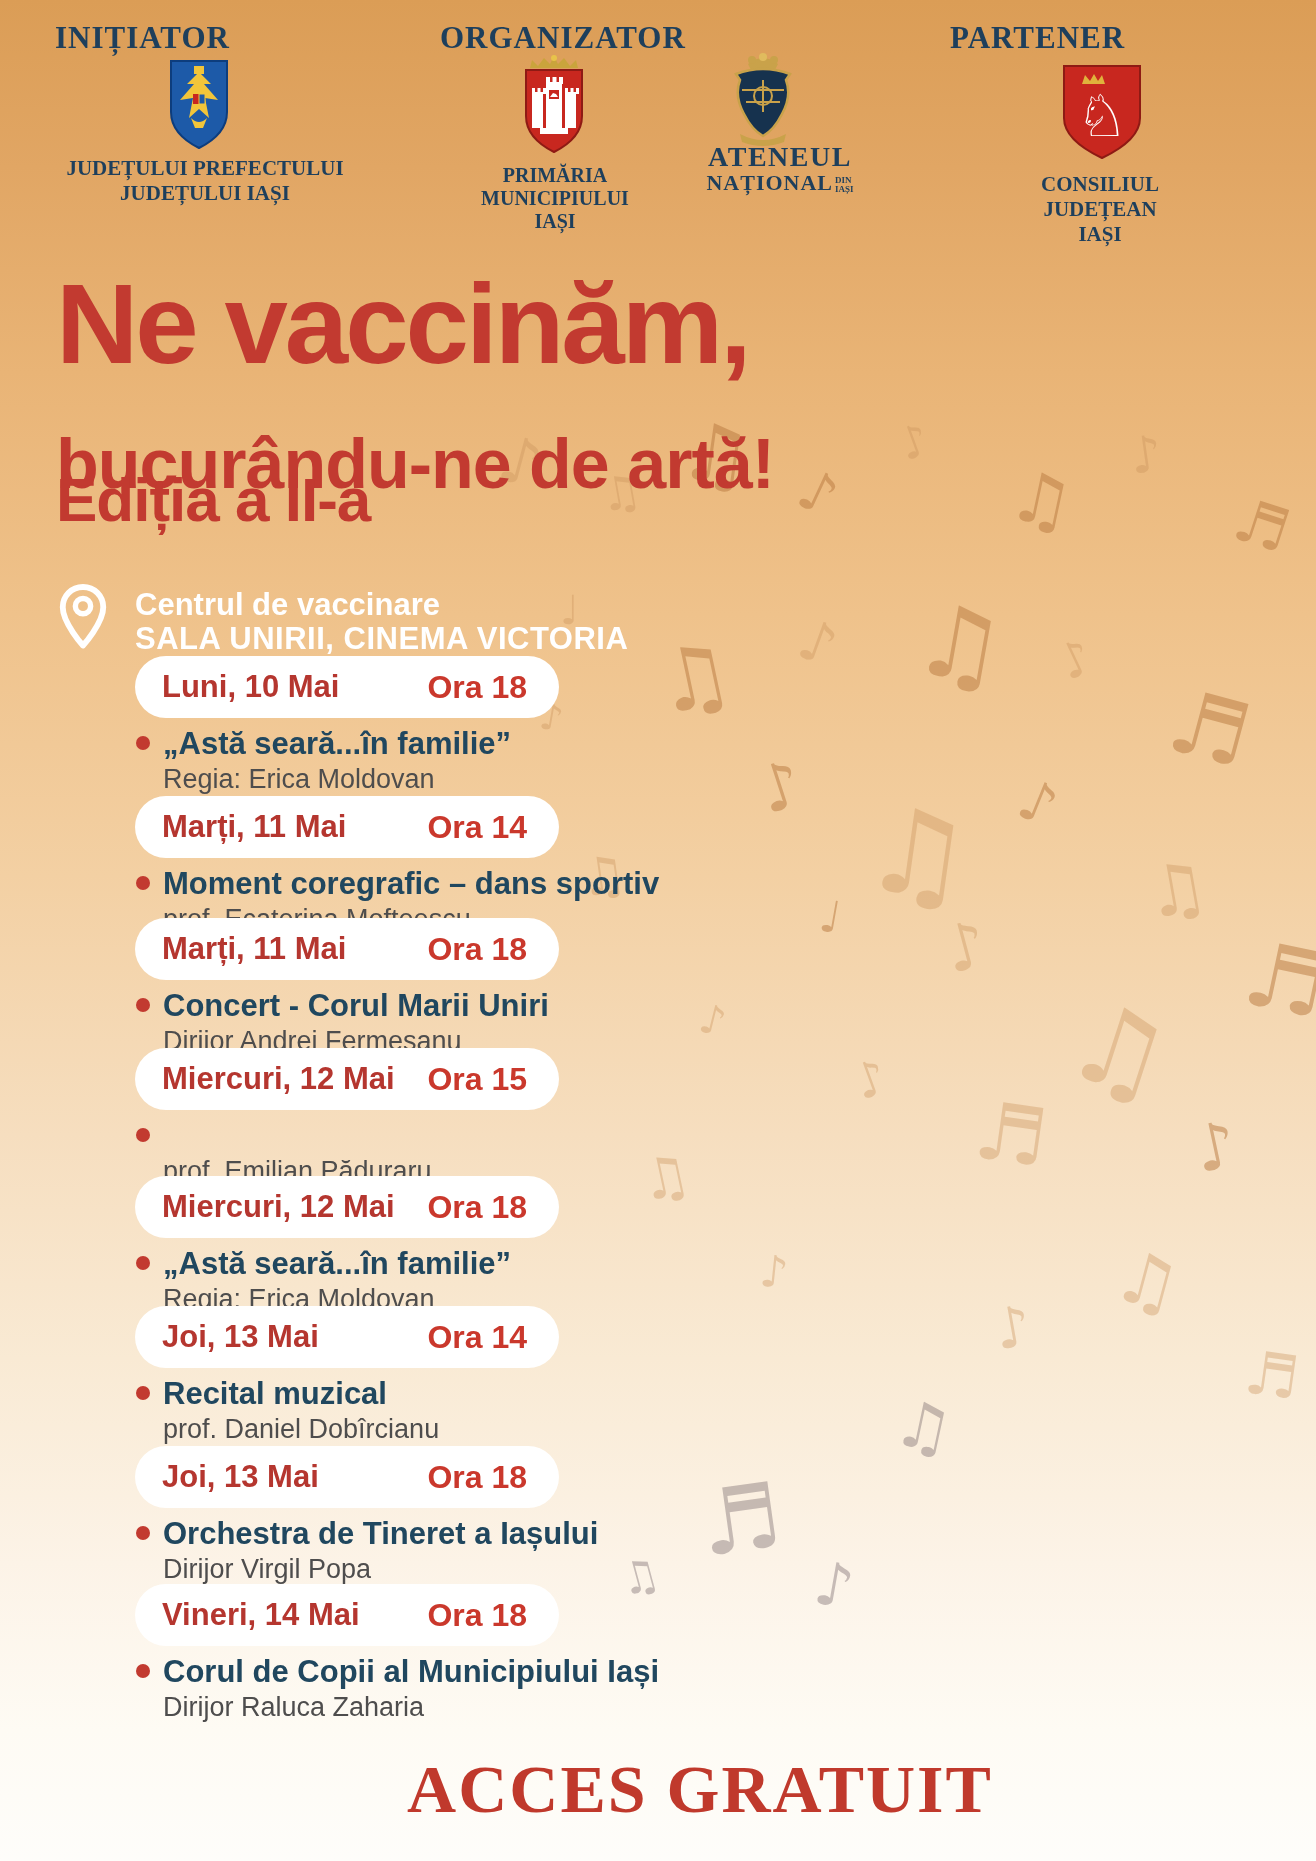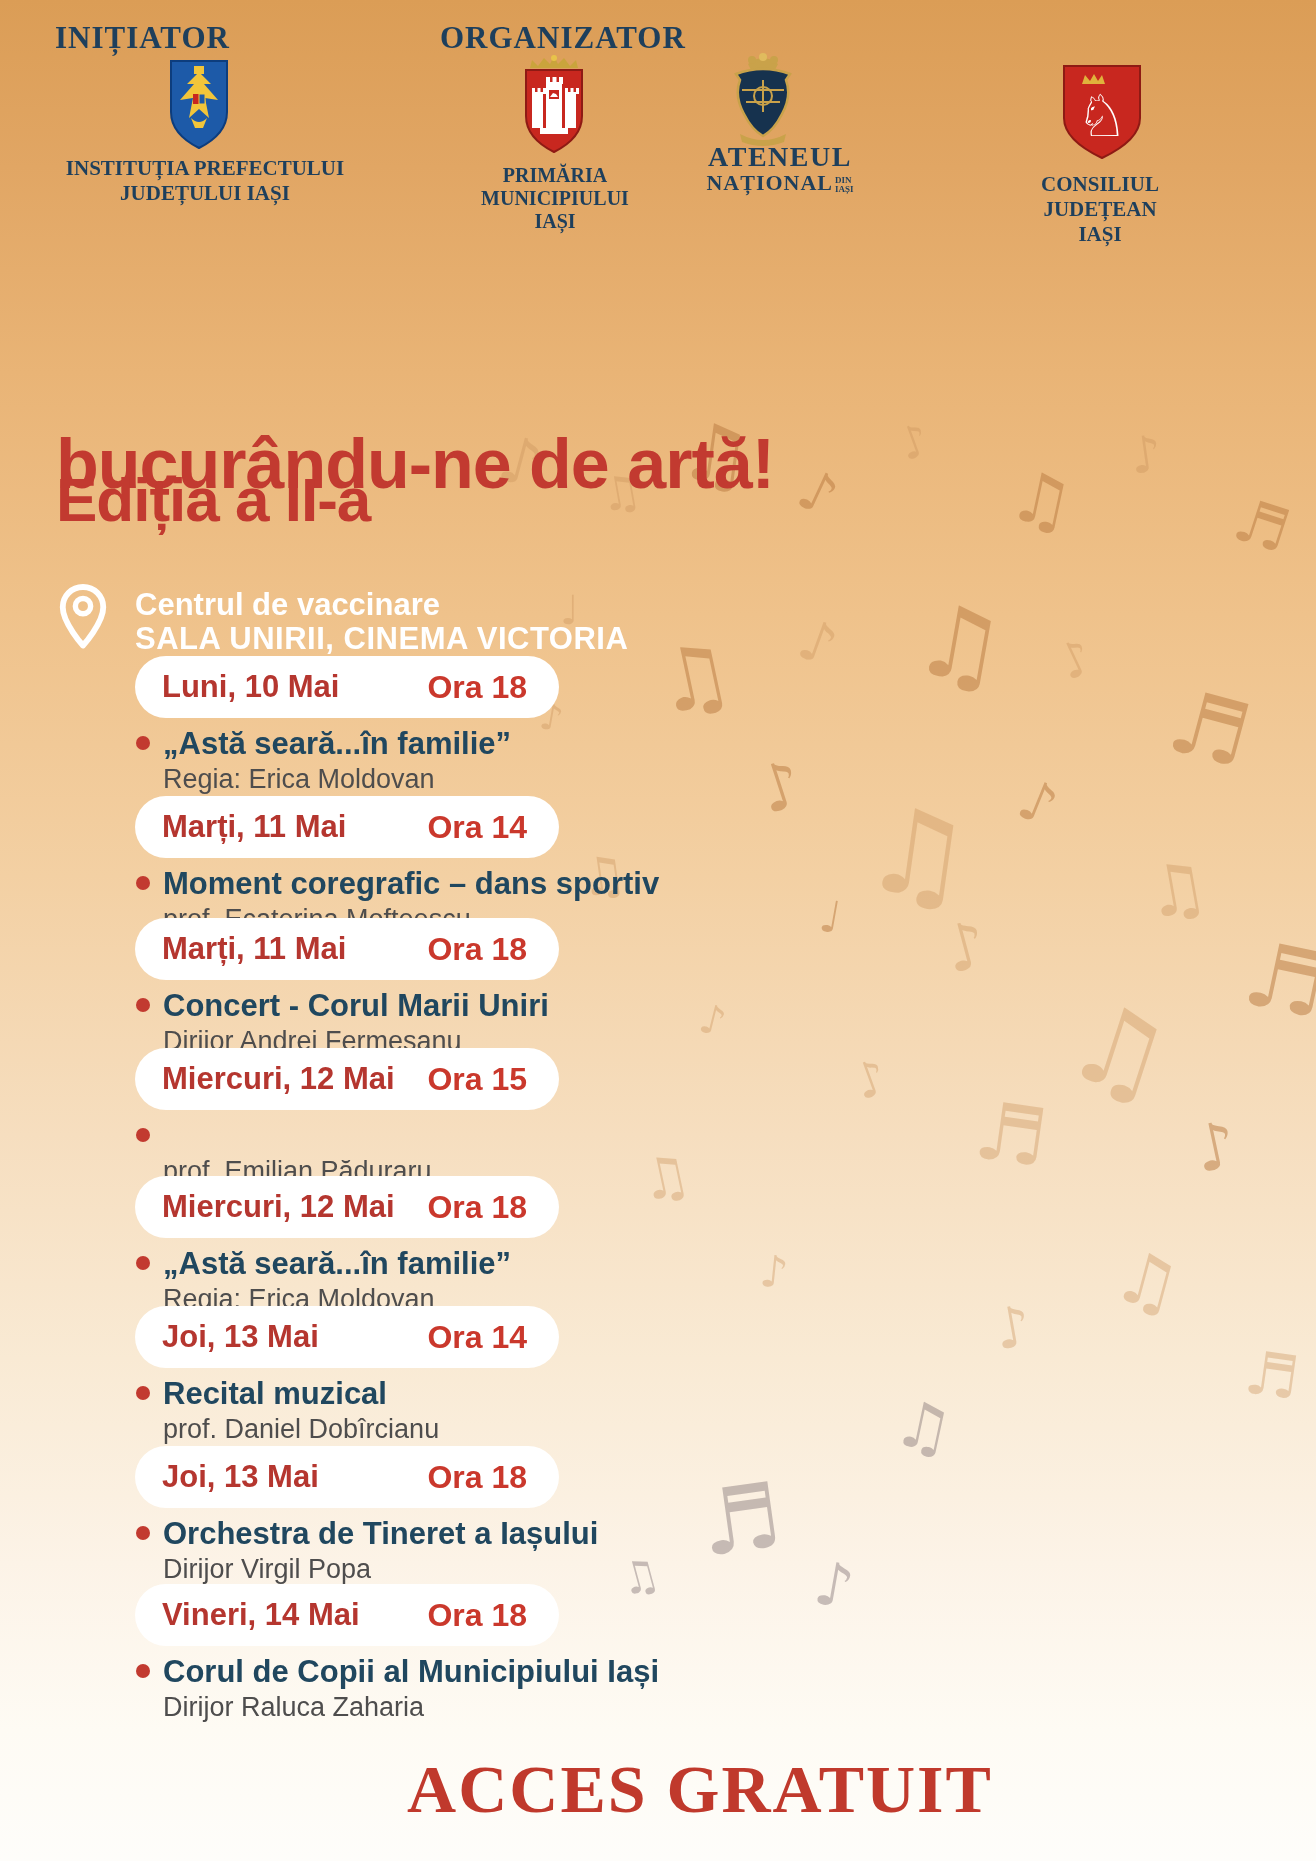--- a/index.html
+++ b/index.html
@@ -112,31 +112,32 @@
       <span style="left: 895px; top: 1395px; font-size: 64px; transform: rotate(12deg); color: rgba(110, 95, 100, 0.38);">♫</span>
       <span style="left: 700px; top: 1475px; font-size: 90px; transform: rotate(-8deg); color: rgba(110, 95, 100, 0.38);">♬</span>
       <span style="left: 815px; top: 1555px; font-size: 60px; transform: rotate(10deg); color: rgba(110, 95, 100, 0.38);">♪</span>
       <span style="left: 620px; top: 1555px; font-size: 44px; transform: rotate(-15deg); color: rgba(110, 95, 100, 0.38);">♫</span>
     </div>
 
   <div class="layer" id="content-layer">
 
     <div class="col-label" id="label-initiator">INIȚIATOR</div>
     <div class="col-label" id="label-organizator">ORGANIZATOR</div>
+    <div class="col-label" id="label-partener">PARTENER</div>
 
     <svg class="crest" style="left:167px; top:58px;" width="64" height="94" viewBox="0 0 64 94">
       <path d="M4 3 H60 V54 Q60 76 32 90 Q4 76 4 54 Z" fill="#1d5aa8" stroke="#0d3d7d" stroke-width="2"></path>
       <path d="M32 14 L20 26 L27 26 L13 42 L26 40 L22 60 L32 51 L42 60 L38 40 L51 42 L37 26 L44 26 Z" fill="#f2c53a"></path>
       <rect x="27" y="8" width="10" height="8" fill="#f2c53a"></rect>
       <rect x="26" y="36" width="6" height="10" fill="#c8271f"></rect>
       <rect x="32" y="36" width="6" height="10" fill="#1d5aa8" stroke="#f2c53a" stroke-width="1"></rect>
       <path d="M24 60 Q32 68 40 60 L36 70 H28 Z" fill="#f2c53a"></path>
     </svg>
     <div class="org-text" id="org-initiator">
-      <div>INSTITUȚIA PREFECTULUI</div>
+      <div>JUDEȚULUI PREFECTULUI</div>
       <div>JUDEȚULUI IAȘI</div>
     </div>
 
     <svg class="crest" style="left:520px; top:54px;" width="68" height="104" viewBox="0 0 68 104">
       <path d="M10 14 L12 6 L18 12 L24 4 L30 10 L34 2 L38 10 L44 4 L50 12 L56 6 L58 14 Z" fill="#caa43c"></path>
       <circle cx="34" cy="4" r="3" fill="#e8c34a"></circle>
       <path d="M6 16 H62 V62 Q62 84 34 98 Q6 84 6 62 Z" fill="#c8271f" stroke="#8e1a14" stroke-width="2"></path>
       <g fill="#ffffff">
         <rect x="12" y="40" width="11" height="34"></rect>
         <path d="M12 40 v-6 h3 v4 h2.5 v-4 h3 v4 h2.5 v-4 h3 v6 z" transform="translate(0,0)"></path>
@@ -180,20 +181,21 @@
     <svg class="crest" style="left:1058px; top:62px;" width="88" height="100" viewBox="0 0 88 100">
       <path d="M6 4 H82 V56 Q82 78 44 96 Q6 78 6 56 Z" fill="#c8271f" stroke="#8e1a14" stroke-width="2"></path>
       <path d="M24 22 L27 13 L32 19 L36 12 L40 19 L44 13 L47 22 Z" fill="#e0b23c"></path>
       <text x="44" y="74" text-anchor="middle" font-size="58" fill="#ffffff" font-family="DejaVu Sans, sans-serif">♘</text>
     </svg>
     <div class="org-text" id="org-partener">
       <div>CONSILIUL JUDEȚEAN</div>
       <div>IAȘI</div>
     </div>
 
+    <div class="main-title" id="title-line1">Ne vaccinăm,</div>
     <div class="main-title" id="title-line2">bucurându-ne de artă!</div>
     <div class="main-title" id="title-line3">Ediția a II-a</div>
 
     <svg id="pin" width="54" height="82" viewBox="0 0 24 36">
       <path d="M12 2 C6.9 2 3 6 3 11 C3 18 12 28 12 28 C12 28 21 18 21 11 C21 6 17.1 2 12 2 Z" fill="none" stroke="#ffffff" stroke-width="2.6" stroke-linejoin="round"></path>
       <circle cx="12" cy="10.5" r="3.4" fill="none" stroke="#ffffff" stroke-width="2.4"></circle>
     </svg>
     <div class="loc-text" id="loc-label">Centrul de vaccinare</div>
     <div class="loc-text" id="loc-venue">SALA UNIRII, CINEMA VICTORIA</div>
 

